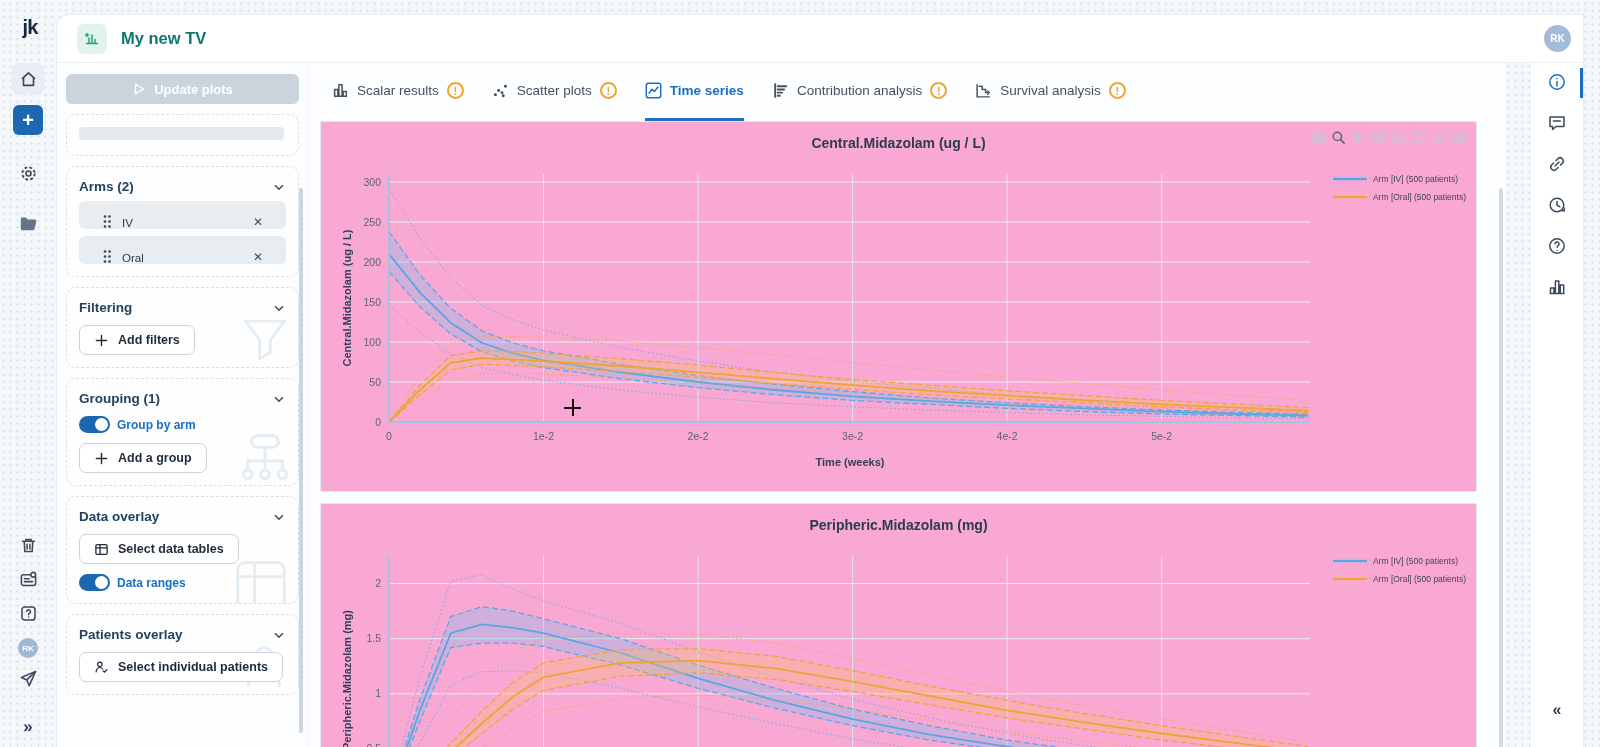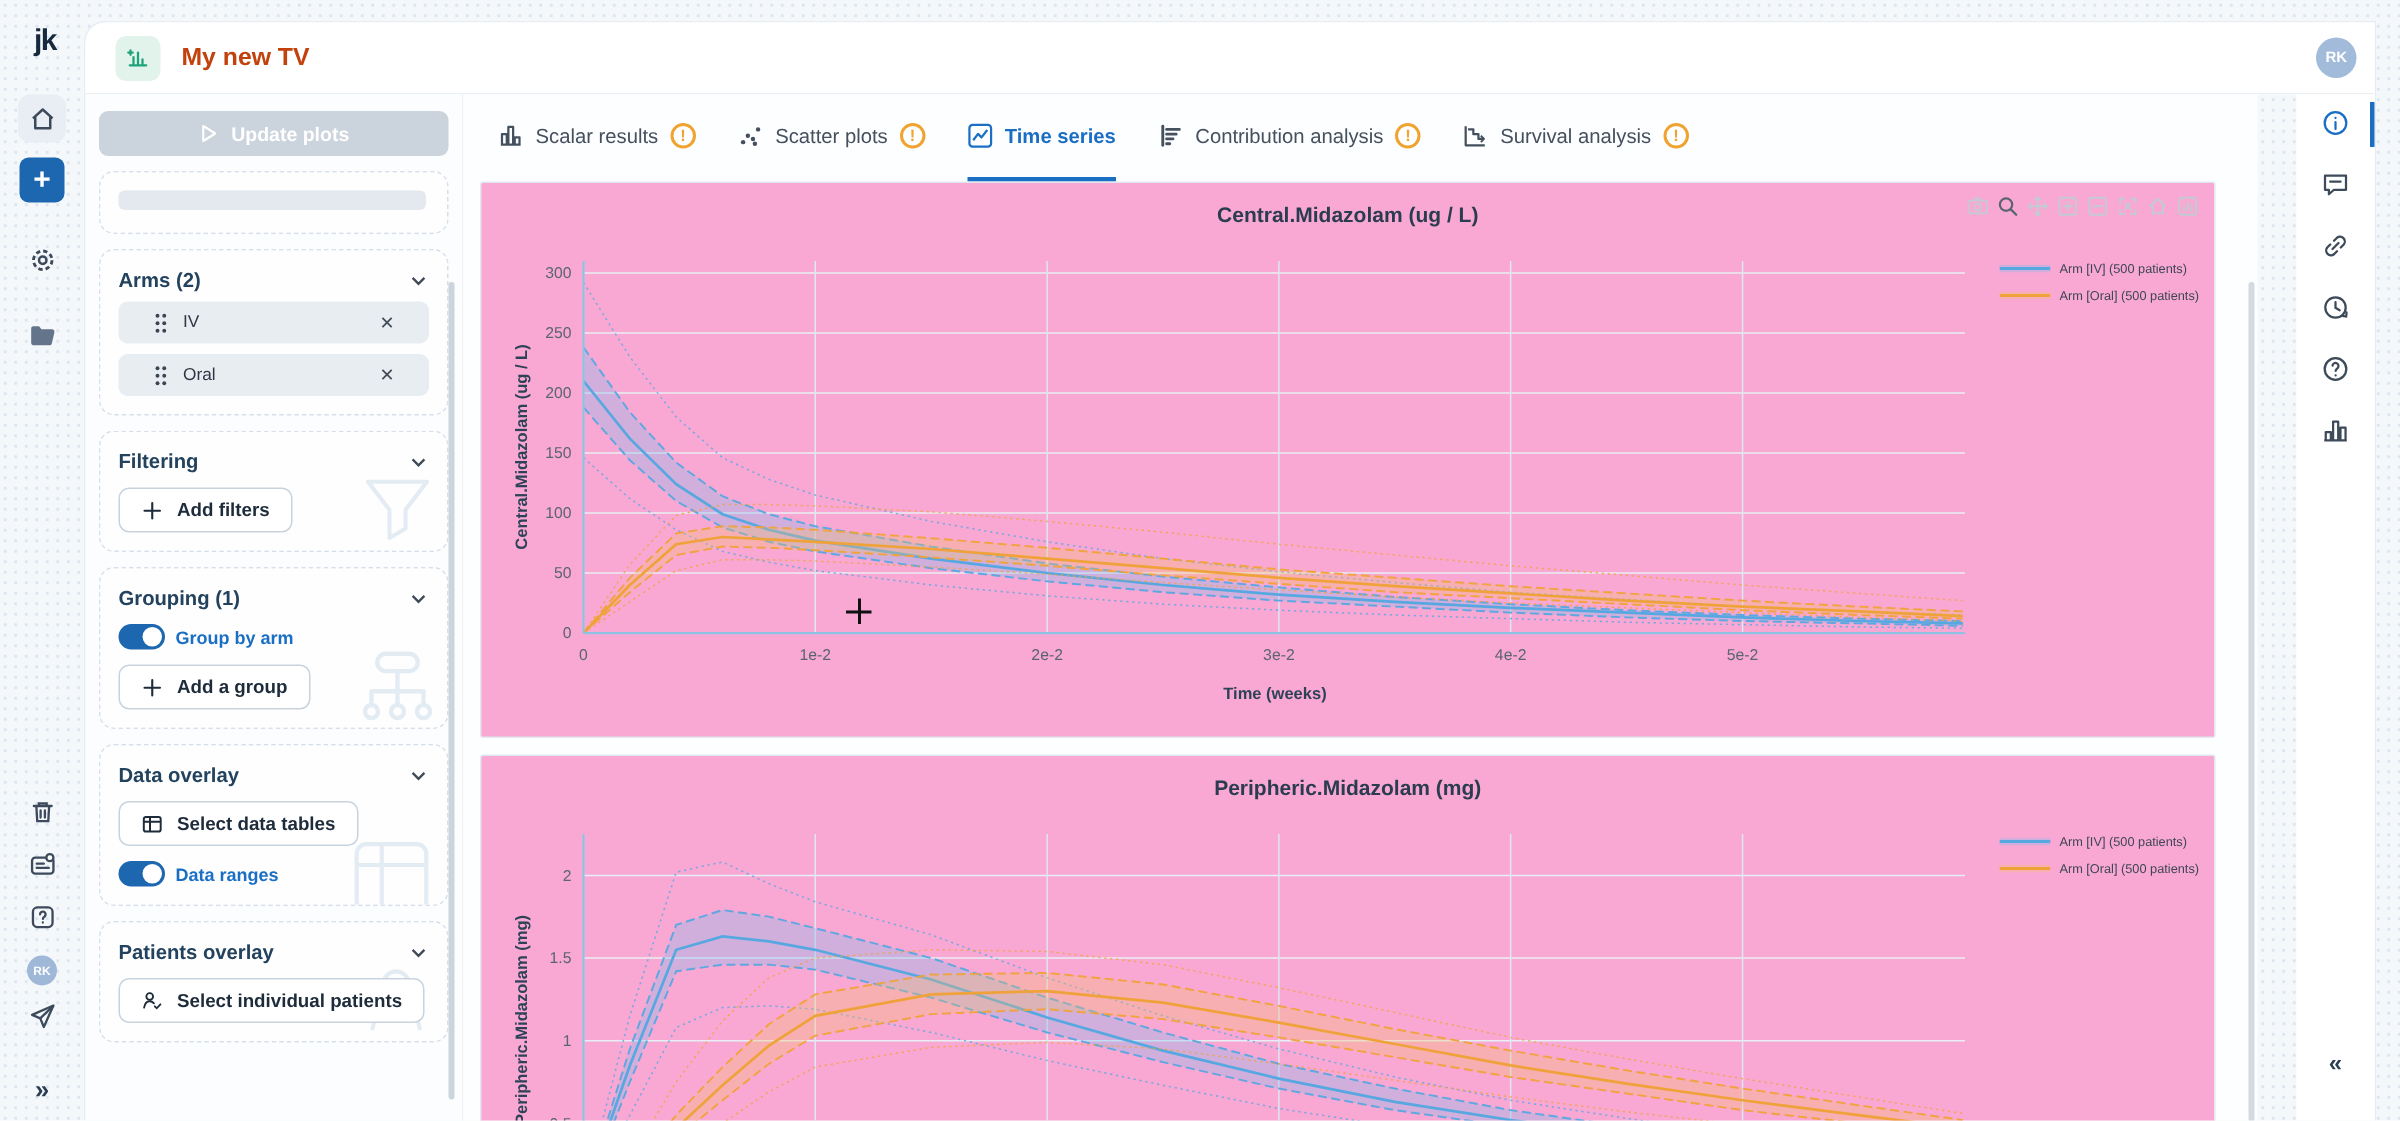--- a/index.html
+++ b/index.html
@@ -26,36 +26,36 @@
   .rail-bottom { display:flex; flex-direction:column; align-items:center; gap:11px; }
   .rail-bottom svg { width:19px; height:19px; color:#3d4a5c; }
   .mini-avatar { width:20px; height:20px; border-radius:50%; background:#9fb8d8; color:#fff; font-size:8px; font-weight:bold; display:flex; align-items:center; justify-content:center; }
   .expand-glyph { font-size:17px; font-weight:bold; color:#2a3f55; margin:14px 0 10px; }
 
   
   .surface { width:1528px; flex:none; display:flex; flex-direction:column; margin-top:14px; background:#fff; border:1px solid #e7edf3; border-bottom:none; border-top-left-radius:14px; }
   header.topbar { height:48px; flex:none; display:flex; align-items:center; padding:0 12px 0 20px; border-bottom:1px solid #eaeff4; border-top-left-radius:14px; background:#fff; }
   .tv-icon { width:30px; height:30px; background:#e2f3ec; border-radius:7px; display:flex; align-items:center; justify-content:center; margin-right:14px; }
   .tv-icon svg { width:18px; height:18px; }
-  .doc-title { font-size:16.5px; font-weight:600; color:#c2410c; }
+  .doc-title { font-size:16.5px; font-weight:600; color:#0f766e; }
   .topbar-spacer { flex:1; }
   .avatar { width:27px; height:27px; border-radius:50%; background:#a3bbdb; color:#fff; font-size:10px; font-weight:bold; display:flex; align-items:center; justify-content:center; }
 
   .content { flex:1; min-height:0; display:flex; }
 
   
   .tools { width:252px; flex:none; padding:11px 9px 0 9px; border-right:1px solid #eef2f6; position:relative; background:#fcfdfe; }
   .tools-sb { position:absolute; right:5px; top:125px; width:4px; height:545px; background:#ccd5de; border-radius:2px; }
   .update-btn { width:100%; height:30px; background:#cbd4dd; border:none; border-radius:6px; color:#fff; font-weight:bold; font-size:13px; display:flex; align-items:center; justify-content:center; gap:8px; font-family:inherit; }
   .update-btn svg { width:14px; height:14px; }
   .card { border:1px dashed #d7e0ea; border-radius:10px; padding:12px; margin-top:10px; position:relative; overflow:hidden; background:rgba(255,255,255,0.55); }
   .card-head { display:flex; align-items:center; justify-content:space-between; }
   .card-title { font-size:13.5px; font-weight:bold; color:#23425e; }
   .chev { width:14px; height:14px; color:#3f4a56; }
-  .arm-item { height:28px; background:#e8edf2; border-radius:6px; display:flex; align-items:center; padding:0 23px; margin-top:7px; position:relative; z-index:1; }
+  .arm-item { height:28px; background:#e8edf2; border-radius:6px; display:flex; align-items:flex-end; padding:0 23px; margin-top:7px; position:relative; z-index:1; }
   .arm-item svg.dots { width:10px; height:15px; color:#3a4552; margin-right:10px; }
   .arm-label { font-size:11.5px; color:#2e3744; flex:1; }
   .x-close { font-size:12px; color:#434c58; }
   .tool-btn { margin-top:10px; height:30px; background:#fff; border:1px solid #c9d3de; border-radius:7px; display:inline-flex; align-items:center; gap:9px; padding:0 14px; font-size:12.5px; font-weight:600; color:#1d2b3a; font-family:inherit; position:relative; z-index:1; }
   .tool-btn svg { width:15px; height:15px; }
   .toggle-row { display:flex; align-items:center; gap:7px; margin-top:10px; position:relative; z-index:1; }
   .switch { width:31px; height:17px; border-radius:9px; background:#1c67b0; position:relative; }
   .switch::after { content:""; position:absolute; right:2px; top:2px; width:13px; height:13px; background:#fff; border-radius:50%; }
   .toggle-label { font-size:12px; font-weight:600; color:#1a6fc4; }
   .skeleton-bar { height:13px; width:205px; background:#e3e9ef; border-radius:4px; }

